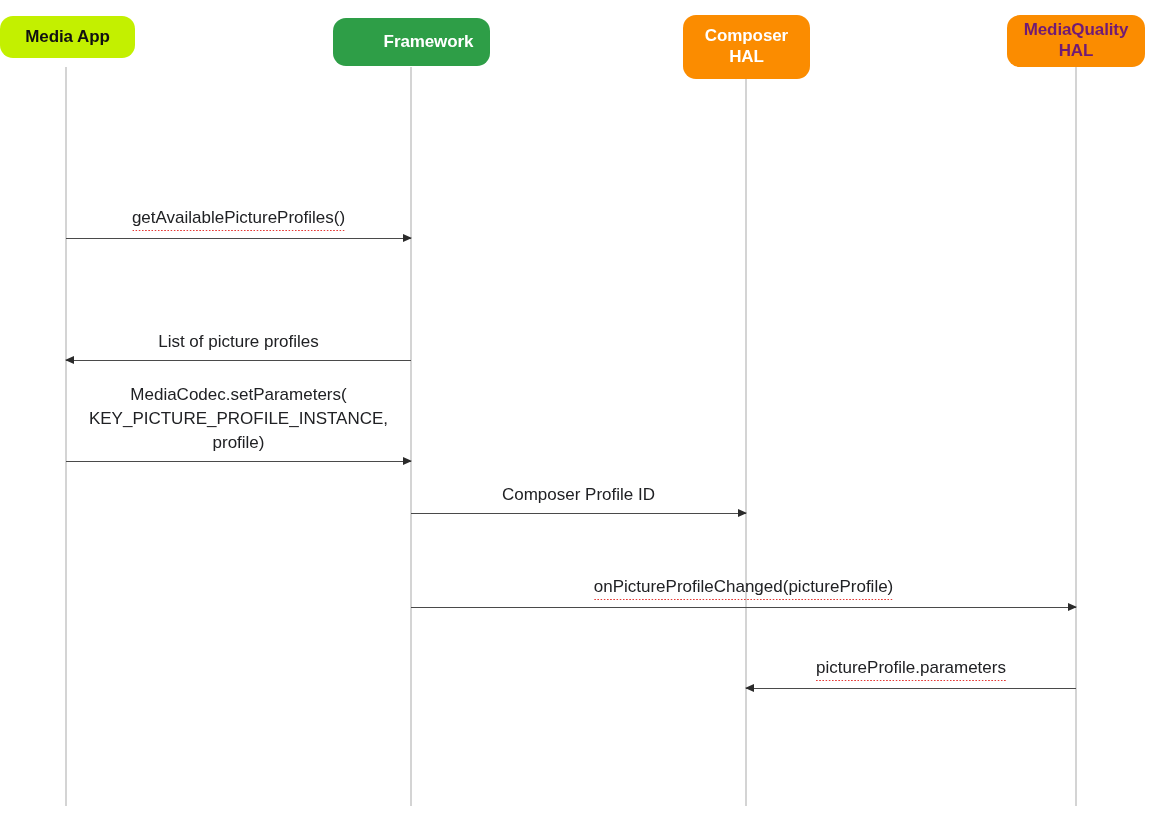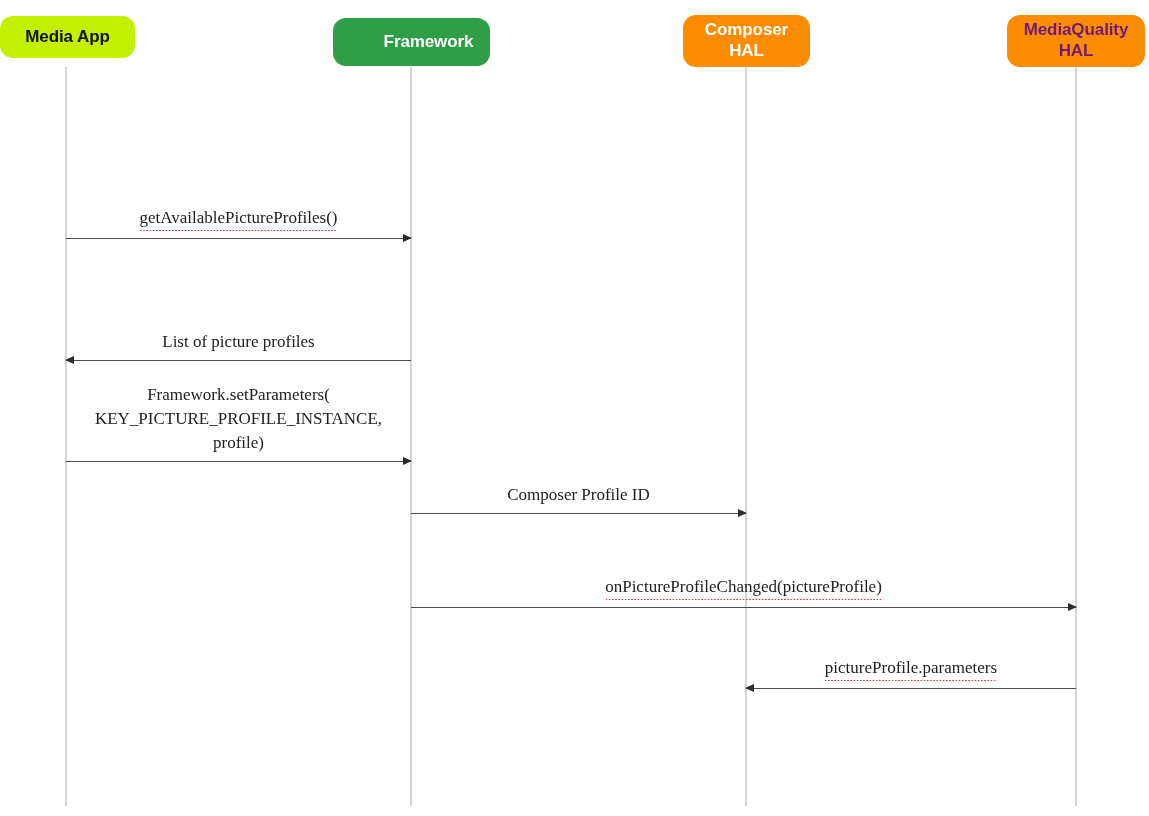--- a/index.html
+++ b/index.html
@@ -73,21 +73,20 @@
   .msg-label {
     position: absolute;
     left: 50%;
     transform: translateX(-50%);
     bottom: 6px;
     white-space: pre-line;
     text-align: center;
     font-size: 17px;
     color: #202124;
     line-height: 1.42;
-    font-family: Liberation Serif, serif;
   }
   
   .spell {
     background-image:
       repeating-linear-gradient(
         to right,
         #e53935 0px, #e53935 1.6px,
         rgba(0,0,0,0) 1.6px, rgba(0,0,0,0) 3.2px
       );
     background-repeat: repeat-x;
@@ -99,38 +98,38 @@
 </head>
 <body>
 
 <div id="canvas">
     <div class="lifeline" style="left: 65px; top: 67px; height: 739px; background: rgb(212, 212, 212);"></div>
     <div class="lifeline" style="left: 410px; top: 67px; height: 739px; background: rgb(212, 212, 212);"></div>
     <div class="lifeline" style="left: 745px; top: 67px; height: 739px; background: rgb(212, 212, 212);"></div>
     <div class="lifeline" style="left: 1075px; top: 67px; height: 739px; background: rgb(212, 212, 212);"></div>
     <div class="actor-box" style="left: 0; top: 16px; width: 135px; height: 42px; background: rgb(195, 240, 0); color: rgb(17, 17, 17);"><span>Media App</span></div>
     <div class="actor-box" style="left: 333px; top: 18px; width: 157px; height: 48px; background: rgb(46, 158, 71); color: rgb(255, 255, 255); padding-left: 44px;"><span>Framework</span></div>
-    <div class="actor-box" style="left: 683px; top: 15px; width: 127px; height: 52px; background: rgb(251, 140, 0); color: rgb(255, 255, 255);"><span>Composer
+    <div class="actor-box" style="left: 683px; top: 15px; width: 127px; height: 64px; background: rgb(251, 140, 0); color: rgb(255, 255, 255);"><span>Composer
 HAL</span></div>
     <div class="actor-box" style="left: 1007px; top: 15px; width: 138px; height: 52px; background: rgb(251, 140, 0); color: #701a75;"><span>MediaQuality
 HAL</span></div>
     <div class="msg" style="left: 66px; top: 238px; width: 345px;">
       <div class="msg-line" style="border-top-color: rgb(74, 74, 74);"></div>
       <div class="arrowhead right"></div>
       <div class="msg-label spell">getAvailablePictureProfiles()</div>
     </div>
     <div class="msg" style="left: 66px; top: 360px; width: 345px;">
       <div class="msg-line" style="border-top-color: rgb(74, 74, 74);"></div>
       <div class="arrowhead left"></div>
       <div class="msg-label">List of picture profiles</div>
     </div>
     <div class="msg" style="left: 66px; top: 461px; width: 345px;">
       <div class="msg-line" style="border-top-color: rgb(74, 74, 74);"></div>
       <div class="arrowhead right"></div>
-      <div class="msg-label">Framework.setParameters(
+      <div class="msg-label">MediaCodec.setParameters(
 KEY_PICTURE_PROFILE_INSTANCE, profile)</div>
     </div>
     <div class="msg" style="left: 411px; top: 513px; width: 335px;">
       <div class="msg-line" style="border-top-color: rgb(74, 74, 74);"></div>
       <div class="arrowhead right"></div>
       <div class="msg-label">Composer Profile ID</div>
     </div>
     <div class="msg" style="left: 411px; top: 607px; width: 665px;">
       <div class="msg-line" style="border-top-color: rgb(74, 74, 74);"></div>
       <div class="arrowhead right"></div>

